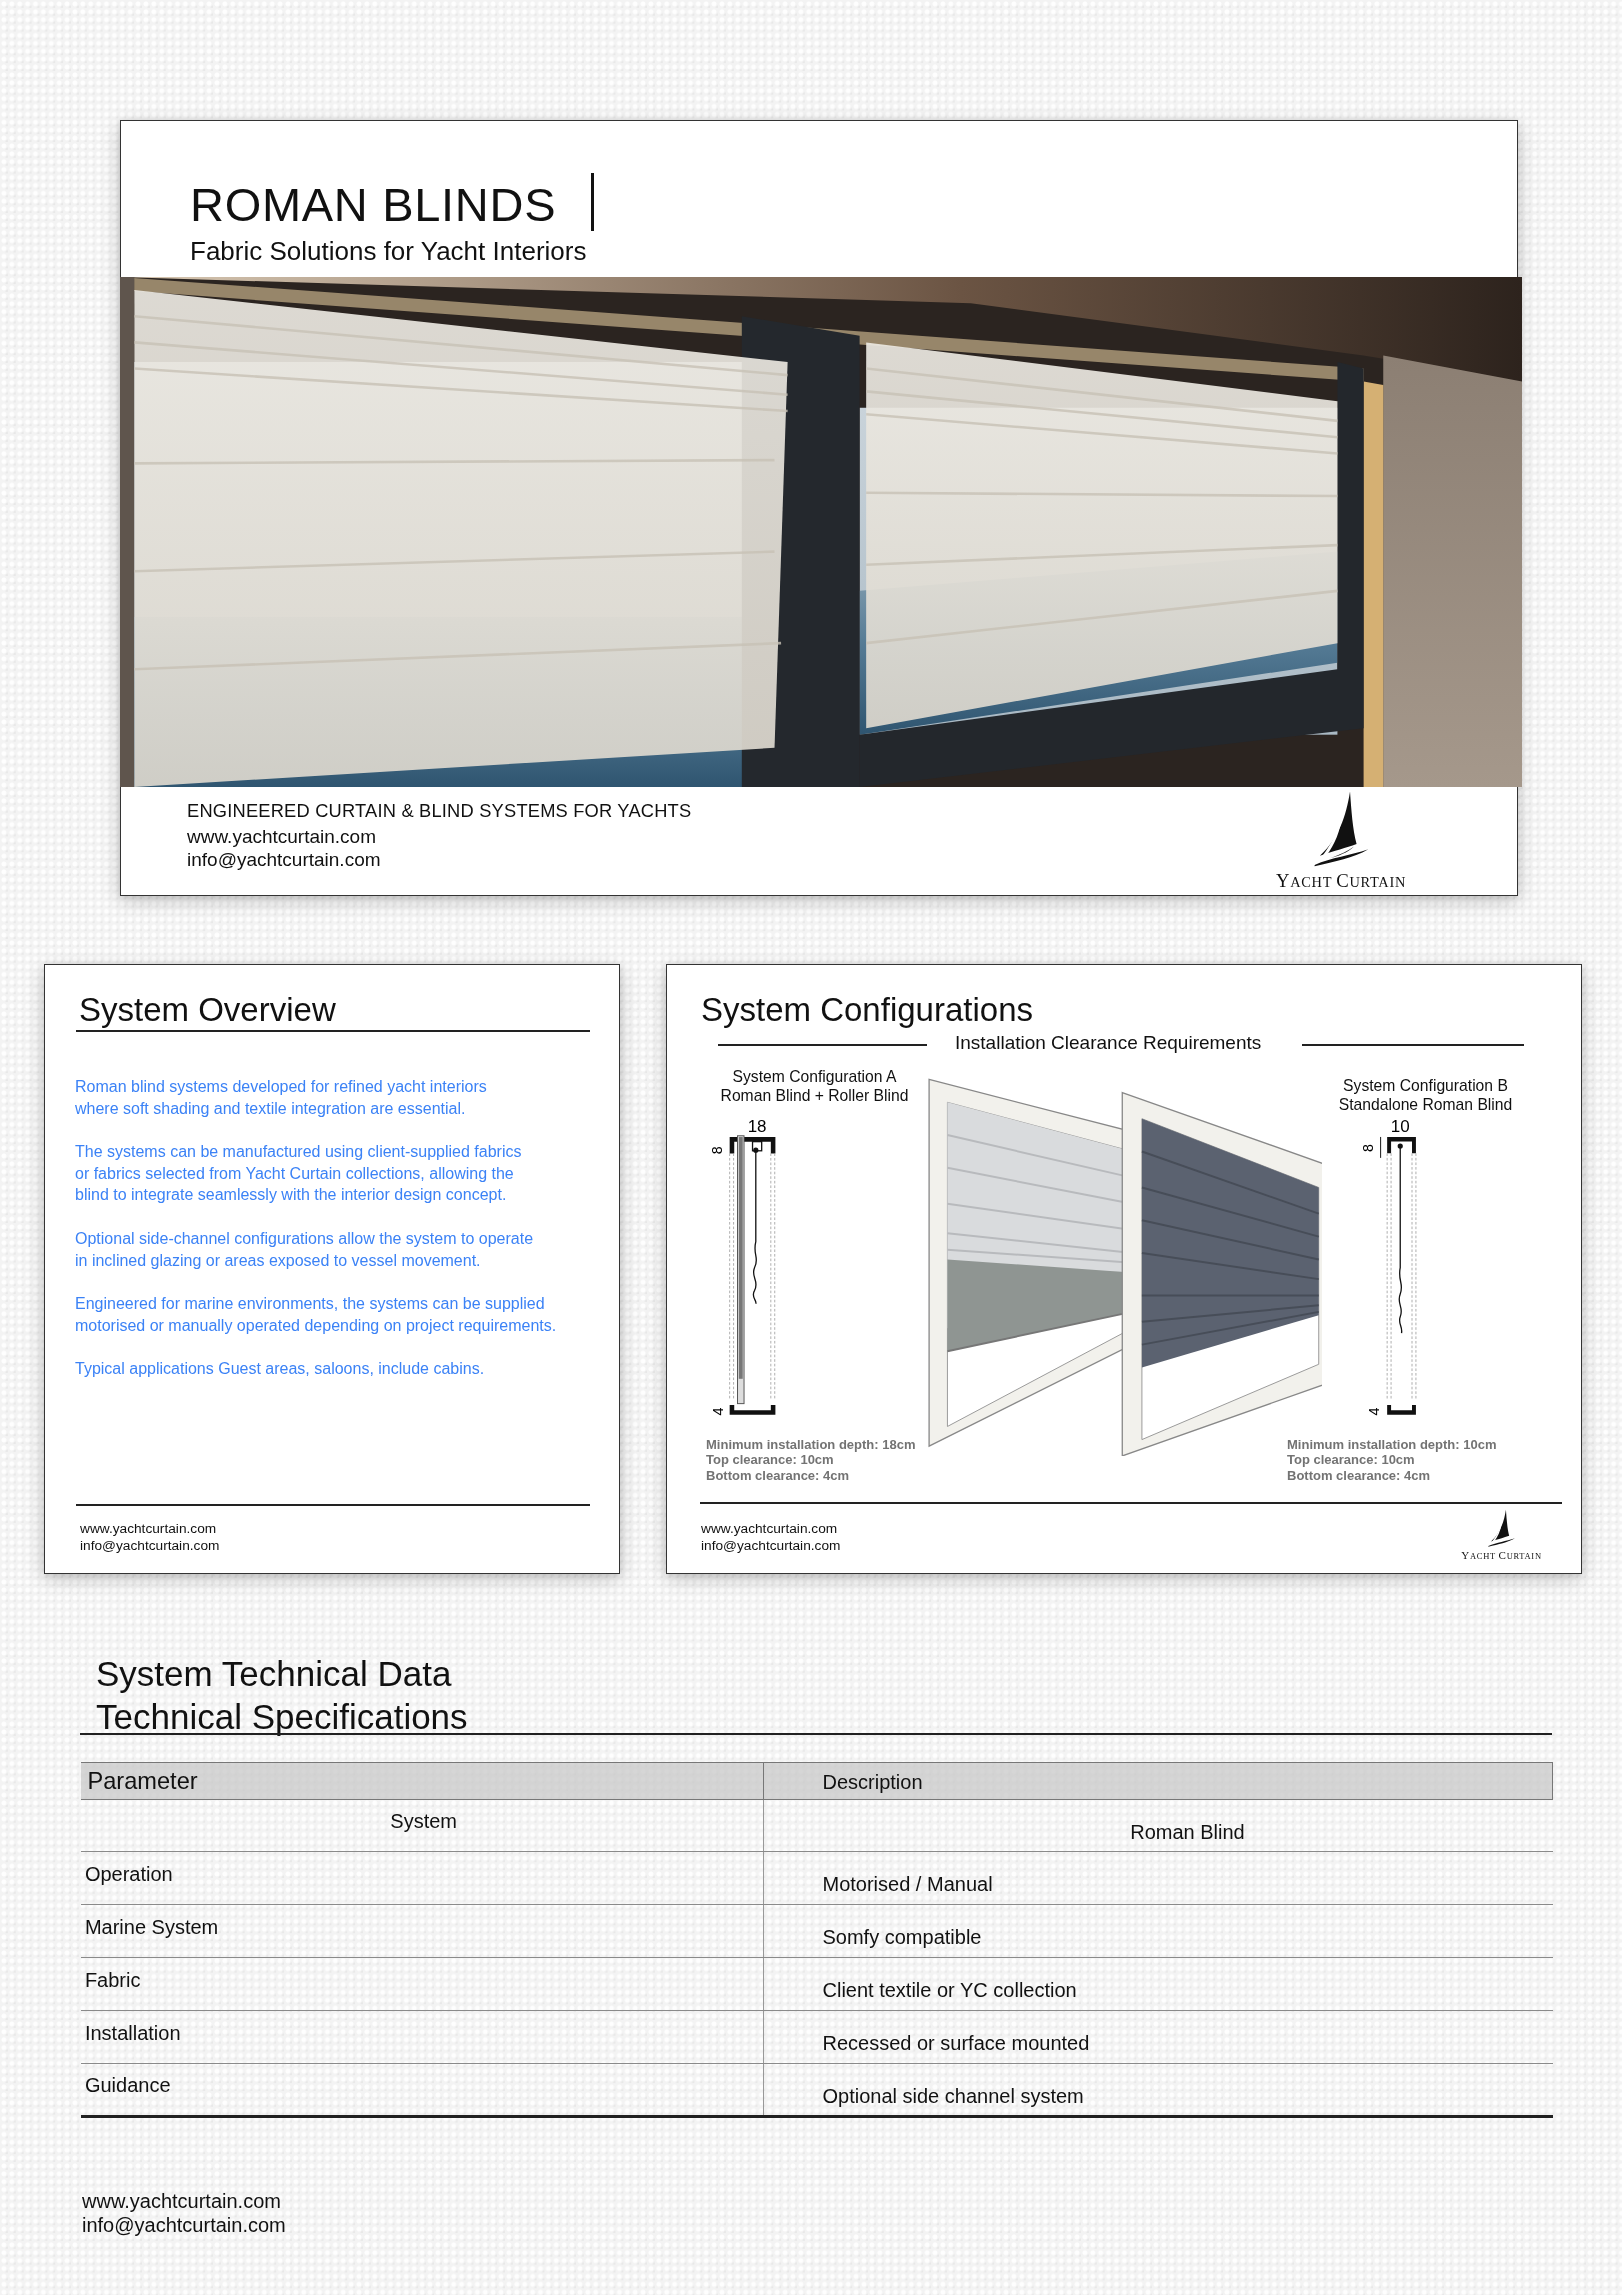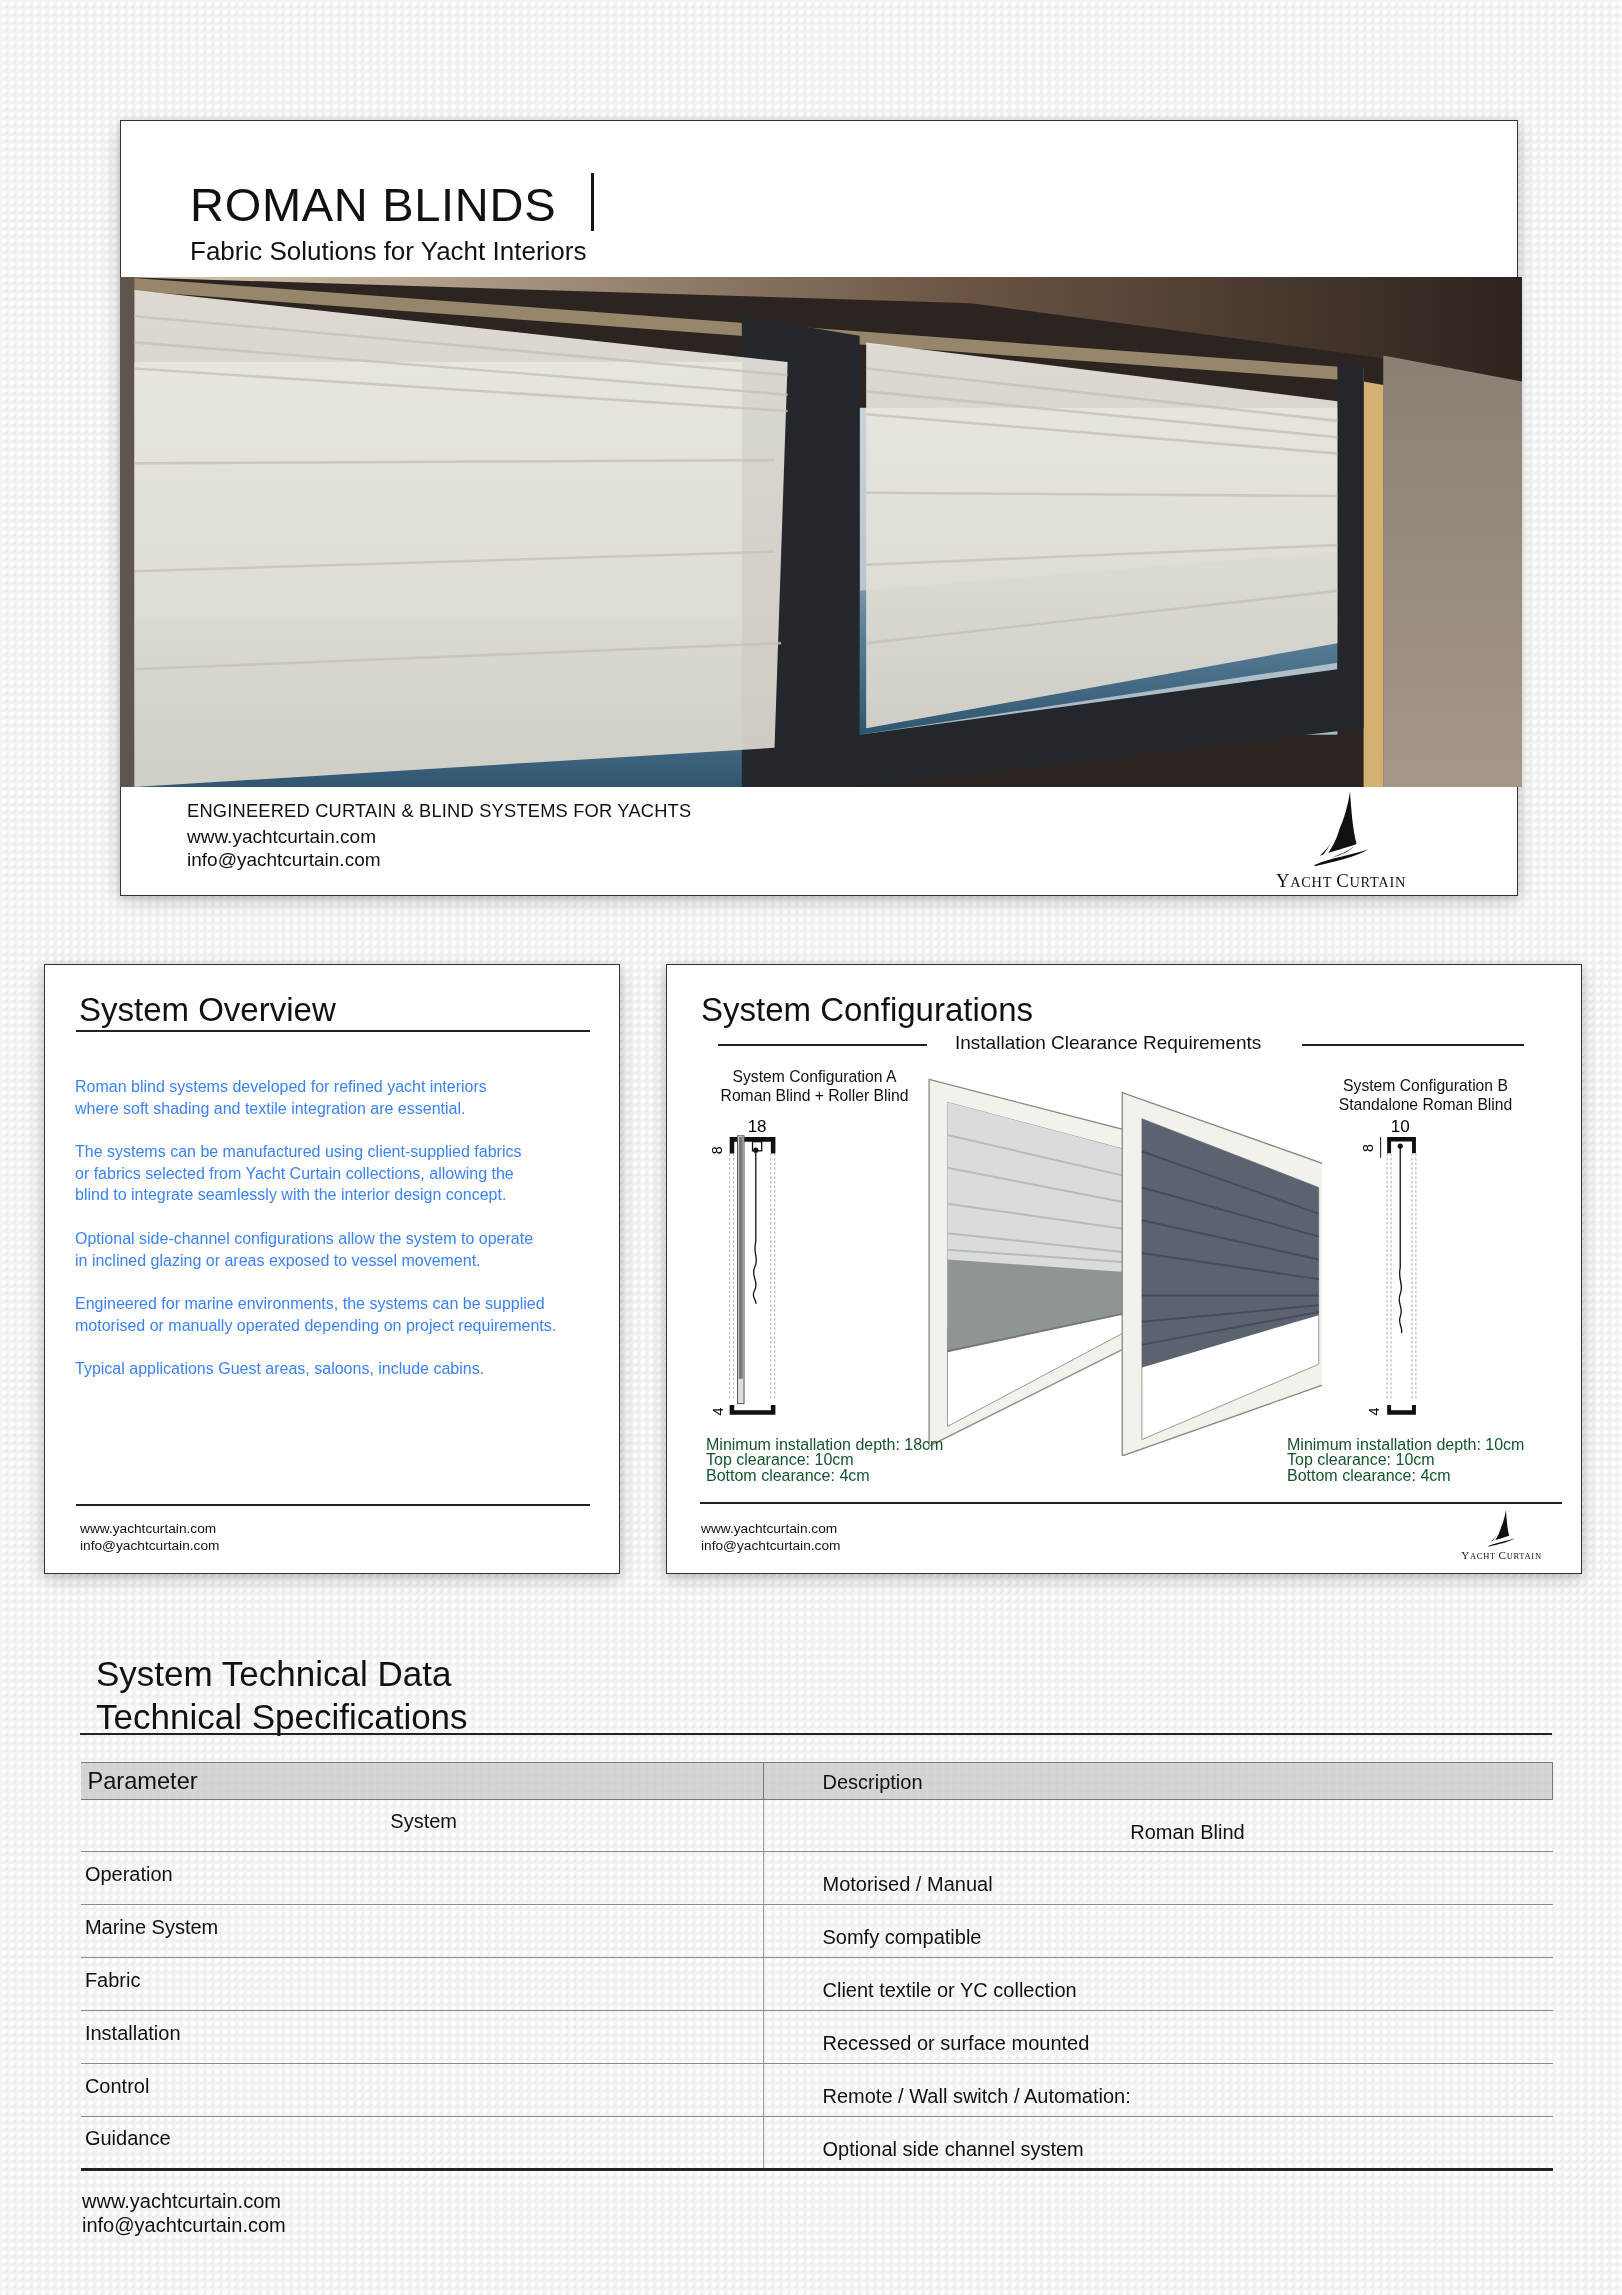--- a/index.html
+++ b/index.html
@@ -75,21 +75,21 @@
   #config .card-title { left: 34px; top: 26px; }
   .icr-line { position: absolute; top: 79px; height: 2px; background: #222; }
   .icr-label { position: absolute; left: 288px; top: 67px; font-size: 19px; color: #111; }
   .cfg-title { position: absolute; text-align: center; font-size: 15.7px; line-height: 19px; color: #111; }
   #cfgA-title { left: 46px; top: 102px; width: 203px; }
   #cfgB-title { left: 654px; top: 111px; width: 209px; }
   .sect { position: absolute; }
   #sectA { left: 30px; top: 152px; width: 98px; height: 308px; }
   #sectB { left: 694px; top: 152px; width: 85px; height: 308px; }
   .illus { position: absolute; left: 249px; top: 98px; width: 406px; height: 393px; }
-  .cfg-notes { position: absolute; font-size: 16px; line-height: 15.4px; color: #14532d; white-space: nowrap; }
+  .cfg-notes { position: absolute; font-size: 13px; line-height: 15.4px; color: #737373; white-space: nowrap; font-weight: bold; }
   #cfgA-notes { left: 39px; top: 472px; }
   #cfgB-notes { left: 620px; top: 472px; }
   #config .rule-bot { left: 33px; top: 537px; width: 862px; }
   #config .card-foot { left: 34px; top: 555px; }
   #config-logo { left: 792px; top: 544px; width: 85px; }
   #config-logo .logo-text { font-size: 8.5px; margin-top: 0.7px; }
 
   
   .tech-title { position: absolute; left: 96px; top: 1616px; font-size: 35px; line-height: 43px; color: #111; margin-top: 36px; }
   .tech-rule-top { position: absolute; left: 80px; top: 1733px; width: 1472px; height: 2px; background: #222; }
@@ -351,24 +351,20 @@
       <td class="c2">Somfy compatible</td>
     </tr>
     <tr>
       <td class="c1">Fabric</td>
       <td class="c2">Client textile or YC collection</td>
     </tr>
     <tr>
       <td class="c1">Installation</td>
       <td class="c2">Recessed or surface mounted</td>
     </tr>
-    <tr>
-      <td class="c1">Control</td>
-      <td class="c2">Remote / Wall switch / Automation:</td>
-    </tr>
     <tr class="last">
       <td class="c1">Guidance</td>
       <td class="c2">Optional side channel system</td>
     </tr>
   </tbody>
 </table>
 
 <div class="tech-foot">
   <a style="display:block">www.yachtcurtain.com</a>
   <a style="display:block">info@yachtcurtain.com</a>

